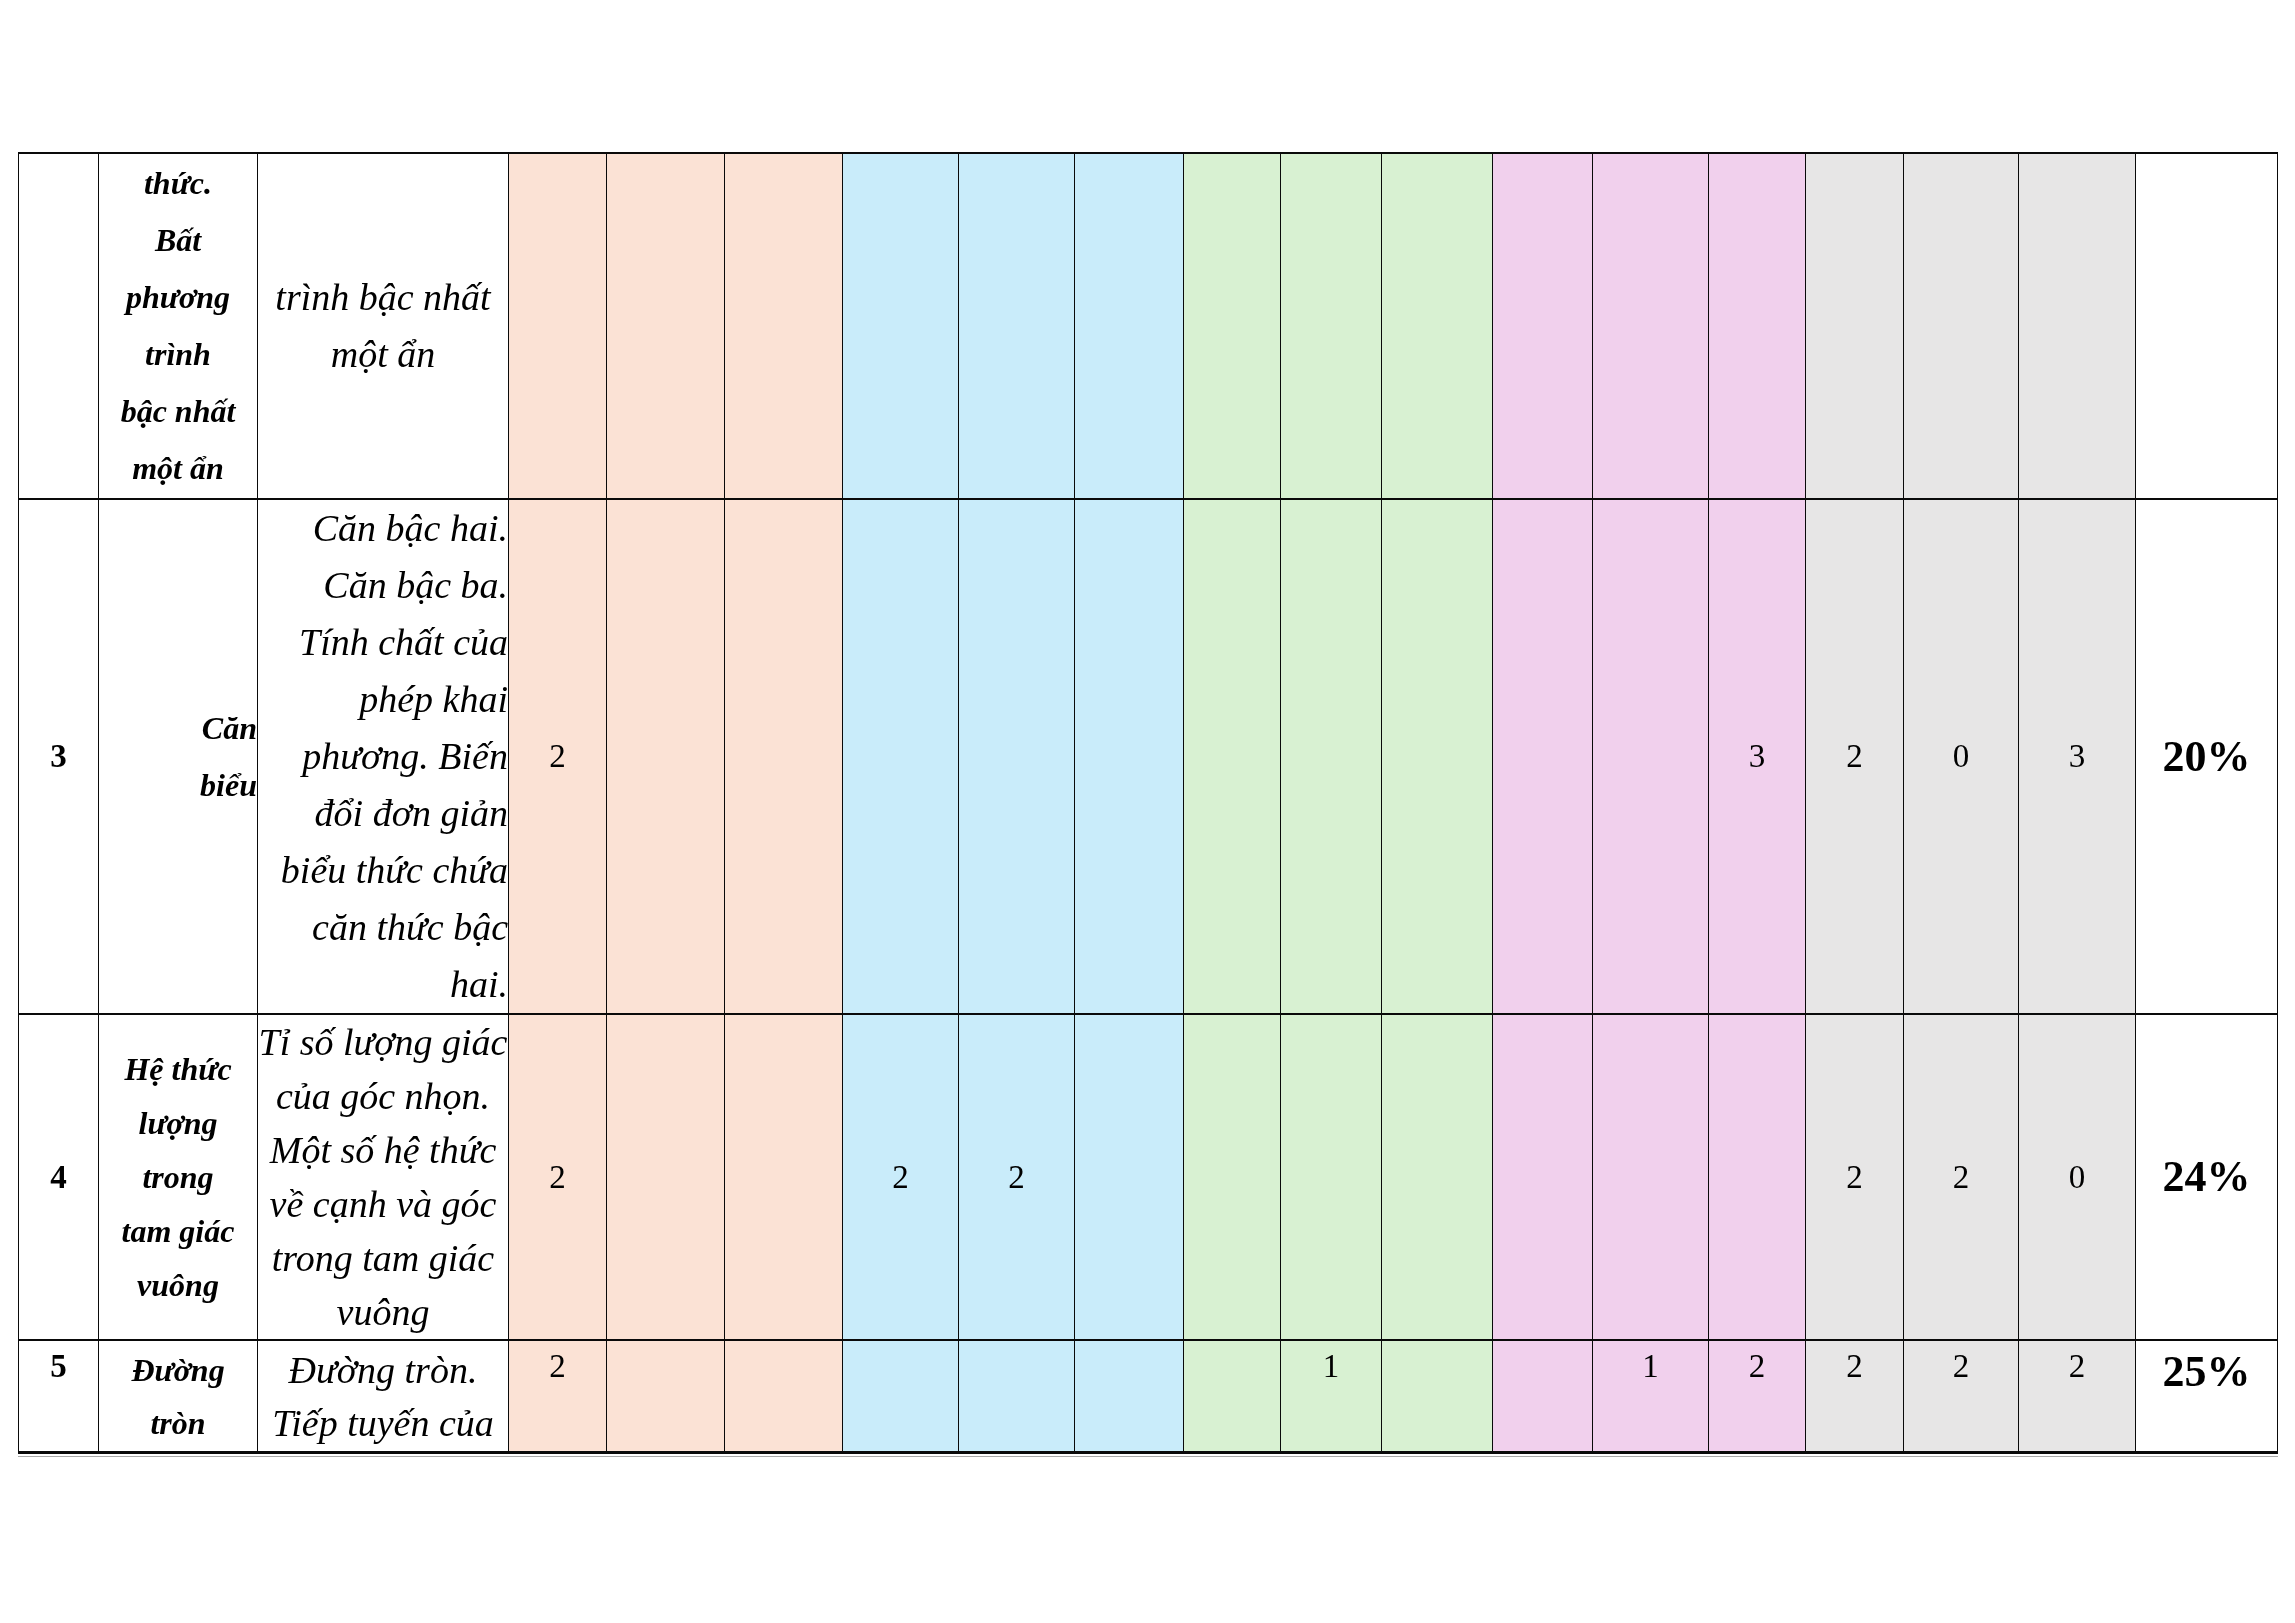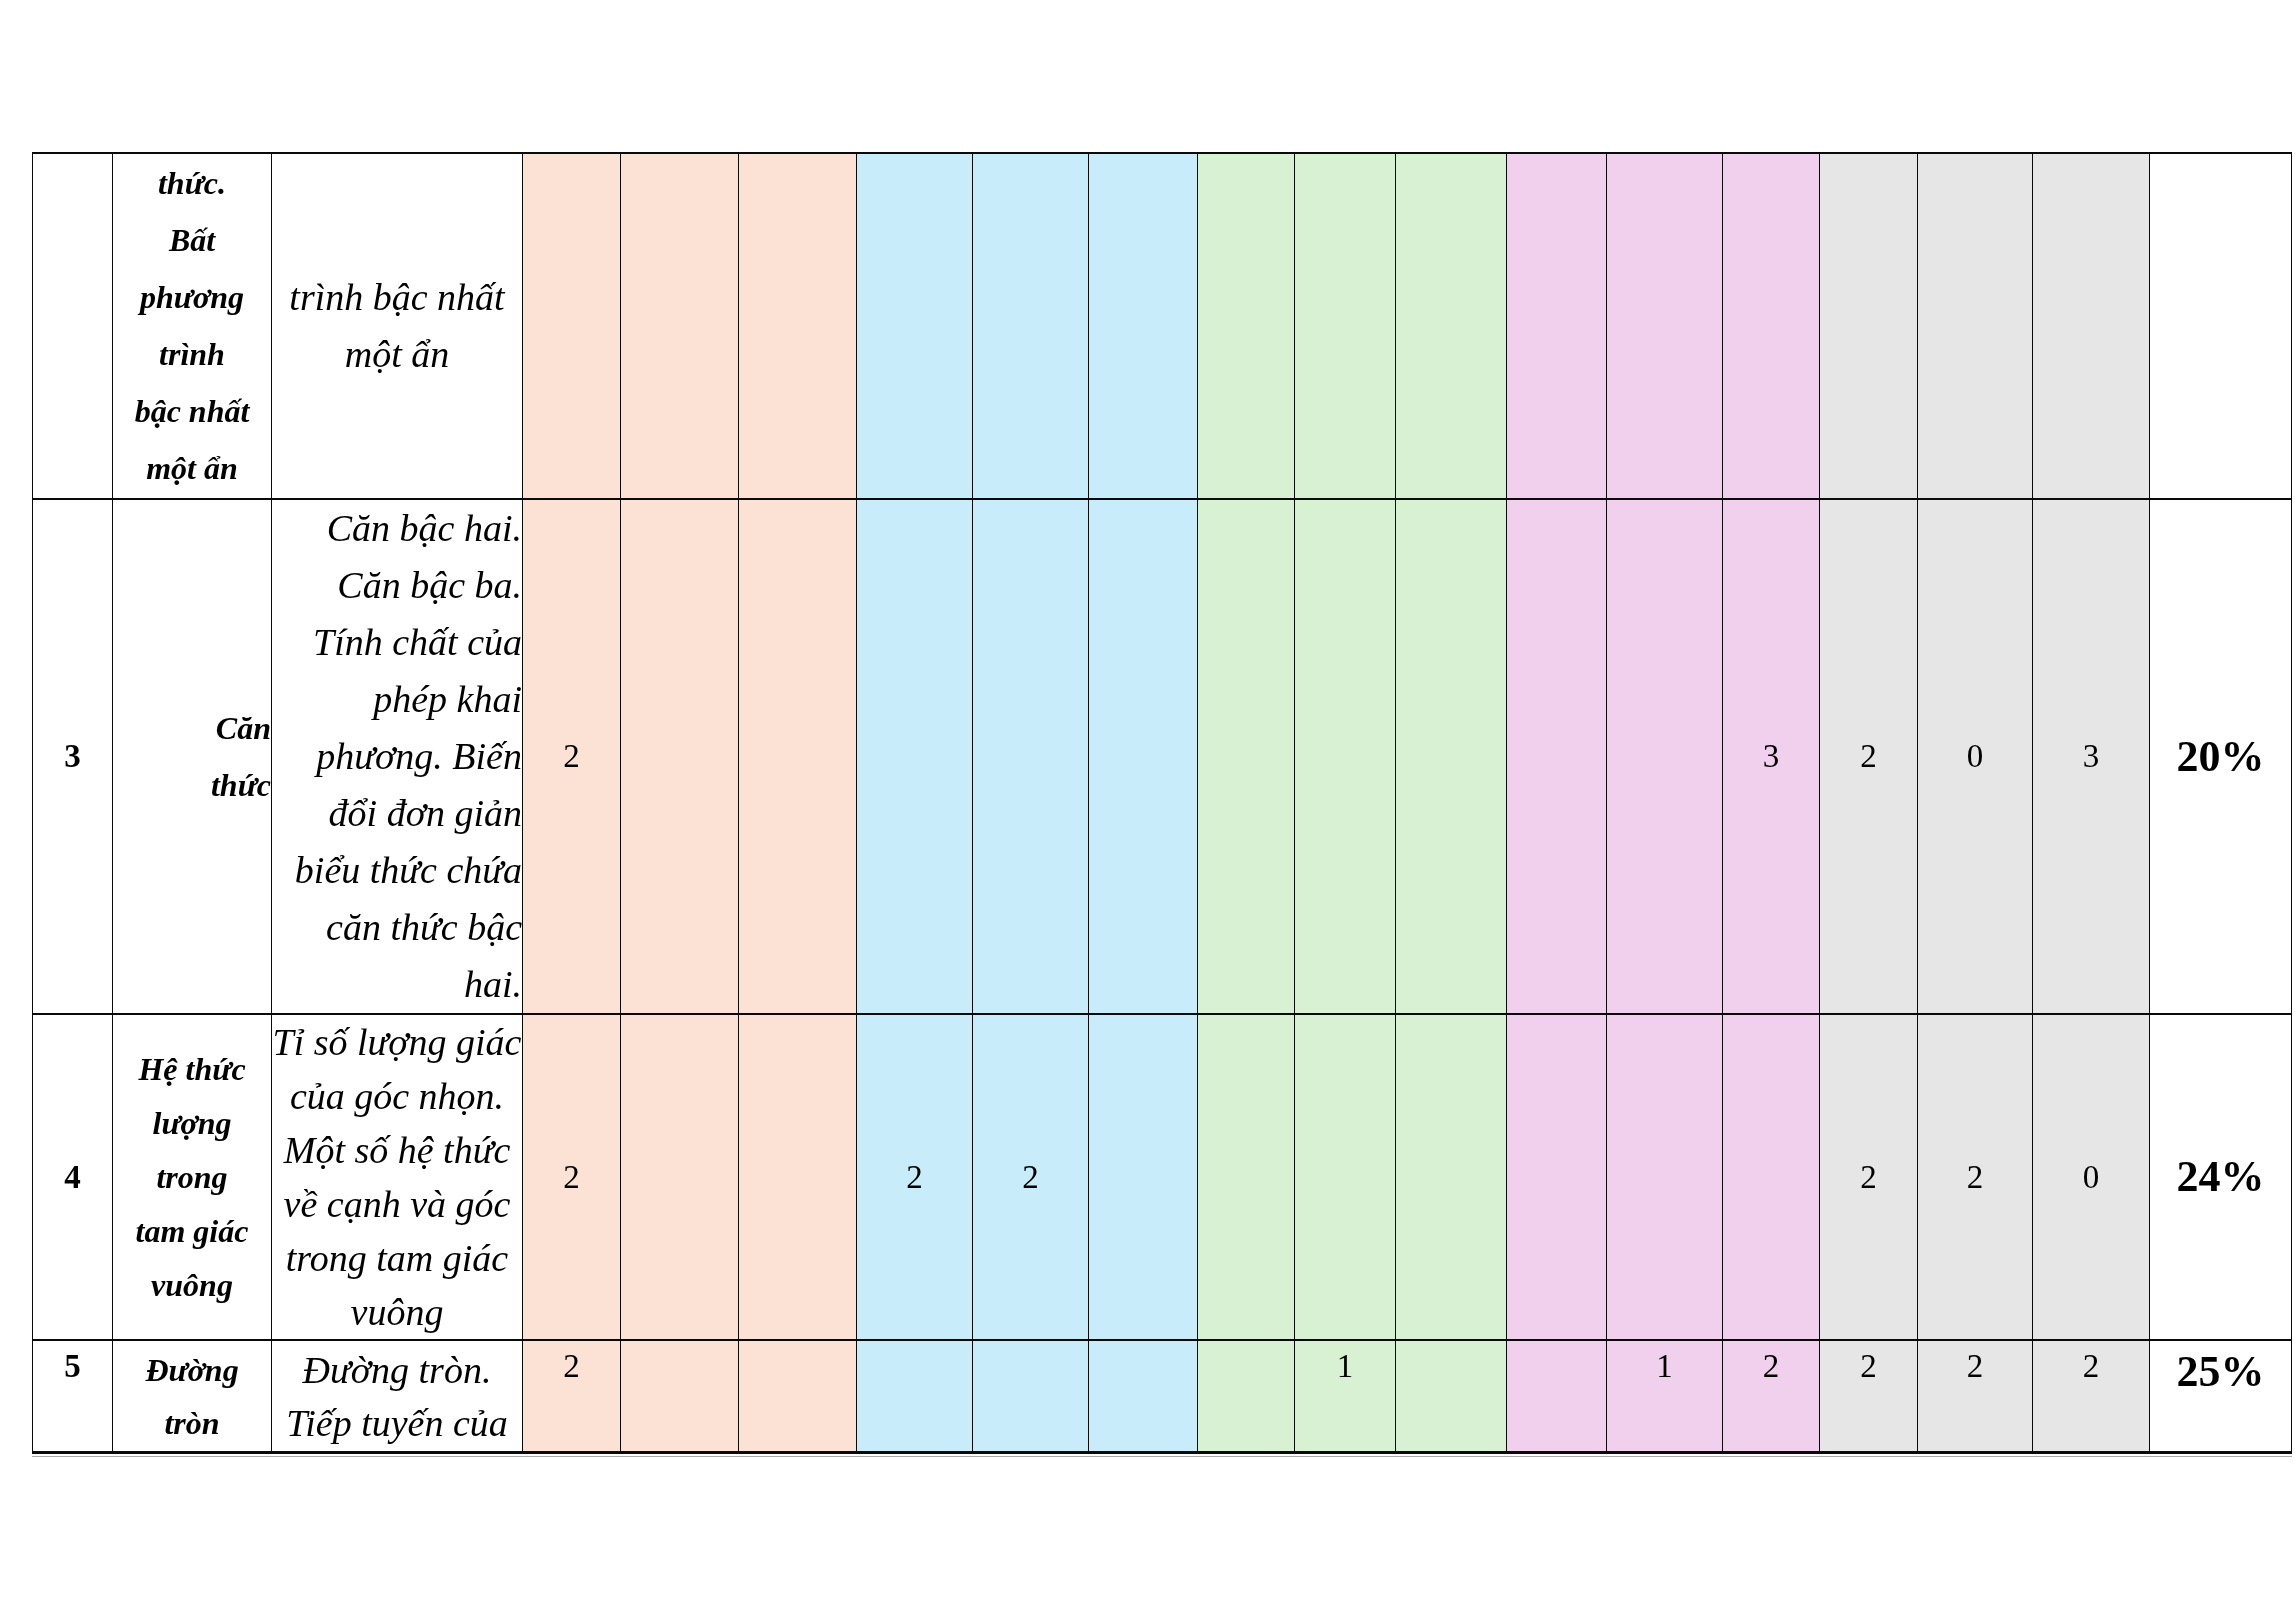--- a/index.html
+++ b/index.html
@@ -7,21 +7,21 @@
     padding: 0;
     background: #ffffff;
     width: 2295px;
     height: 1623px;
     overflow: hidden;
     font-family: "Liberation Serif", serif;
     color: #000000;
   }
   .sheet {
     position: absolute;
-    left: 32px;
+    left: 18px;
     top: 152px;
   }
   table.matrix {
     border-collapse: collapse;
     table-layout: fixed;
     border-top: 2.4px solid var(--border);
     border-bottom: 3.9px solid var(--border);
   }
   table.matrix td {
     border: 1.6px solid var(--border);
@@ -114,21 +114,21 @@
         <td class="cell-num bg-pink"></td>
         <td class="cell-num bg-pink"></td>
         <td class="cell-num bg-gray"></td>
         <td class="cell-num bg-gray"></td>
         <td class="cell-num bg-gray"></td>
         <td class="col-pct"></td>
       </tr>
       <tr class="r1 rowline" style="height:514px">
         <td class="col-num">3</td>
         <td class="col-topic">Căn
-thức</td>
+biểu</td>
         <td class="col-desc">Căn bậc hai.
 Căn bậc ba.
 Tính chất của
 phép khai
 phương. Biến
 đổi đơn giản
 biểu thức chứa
 căn thức bậc
 hai.</td>
         <td class="cell-num bg-peach">2</td>

